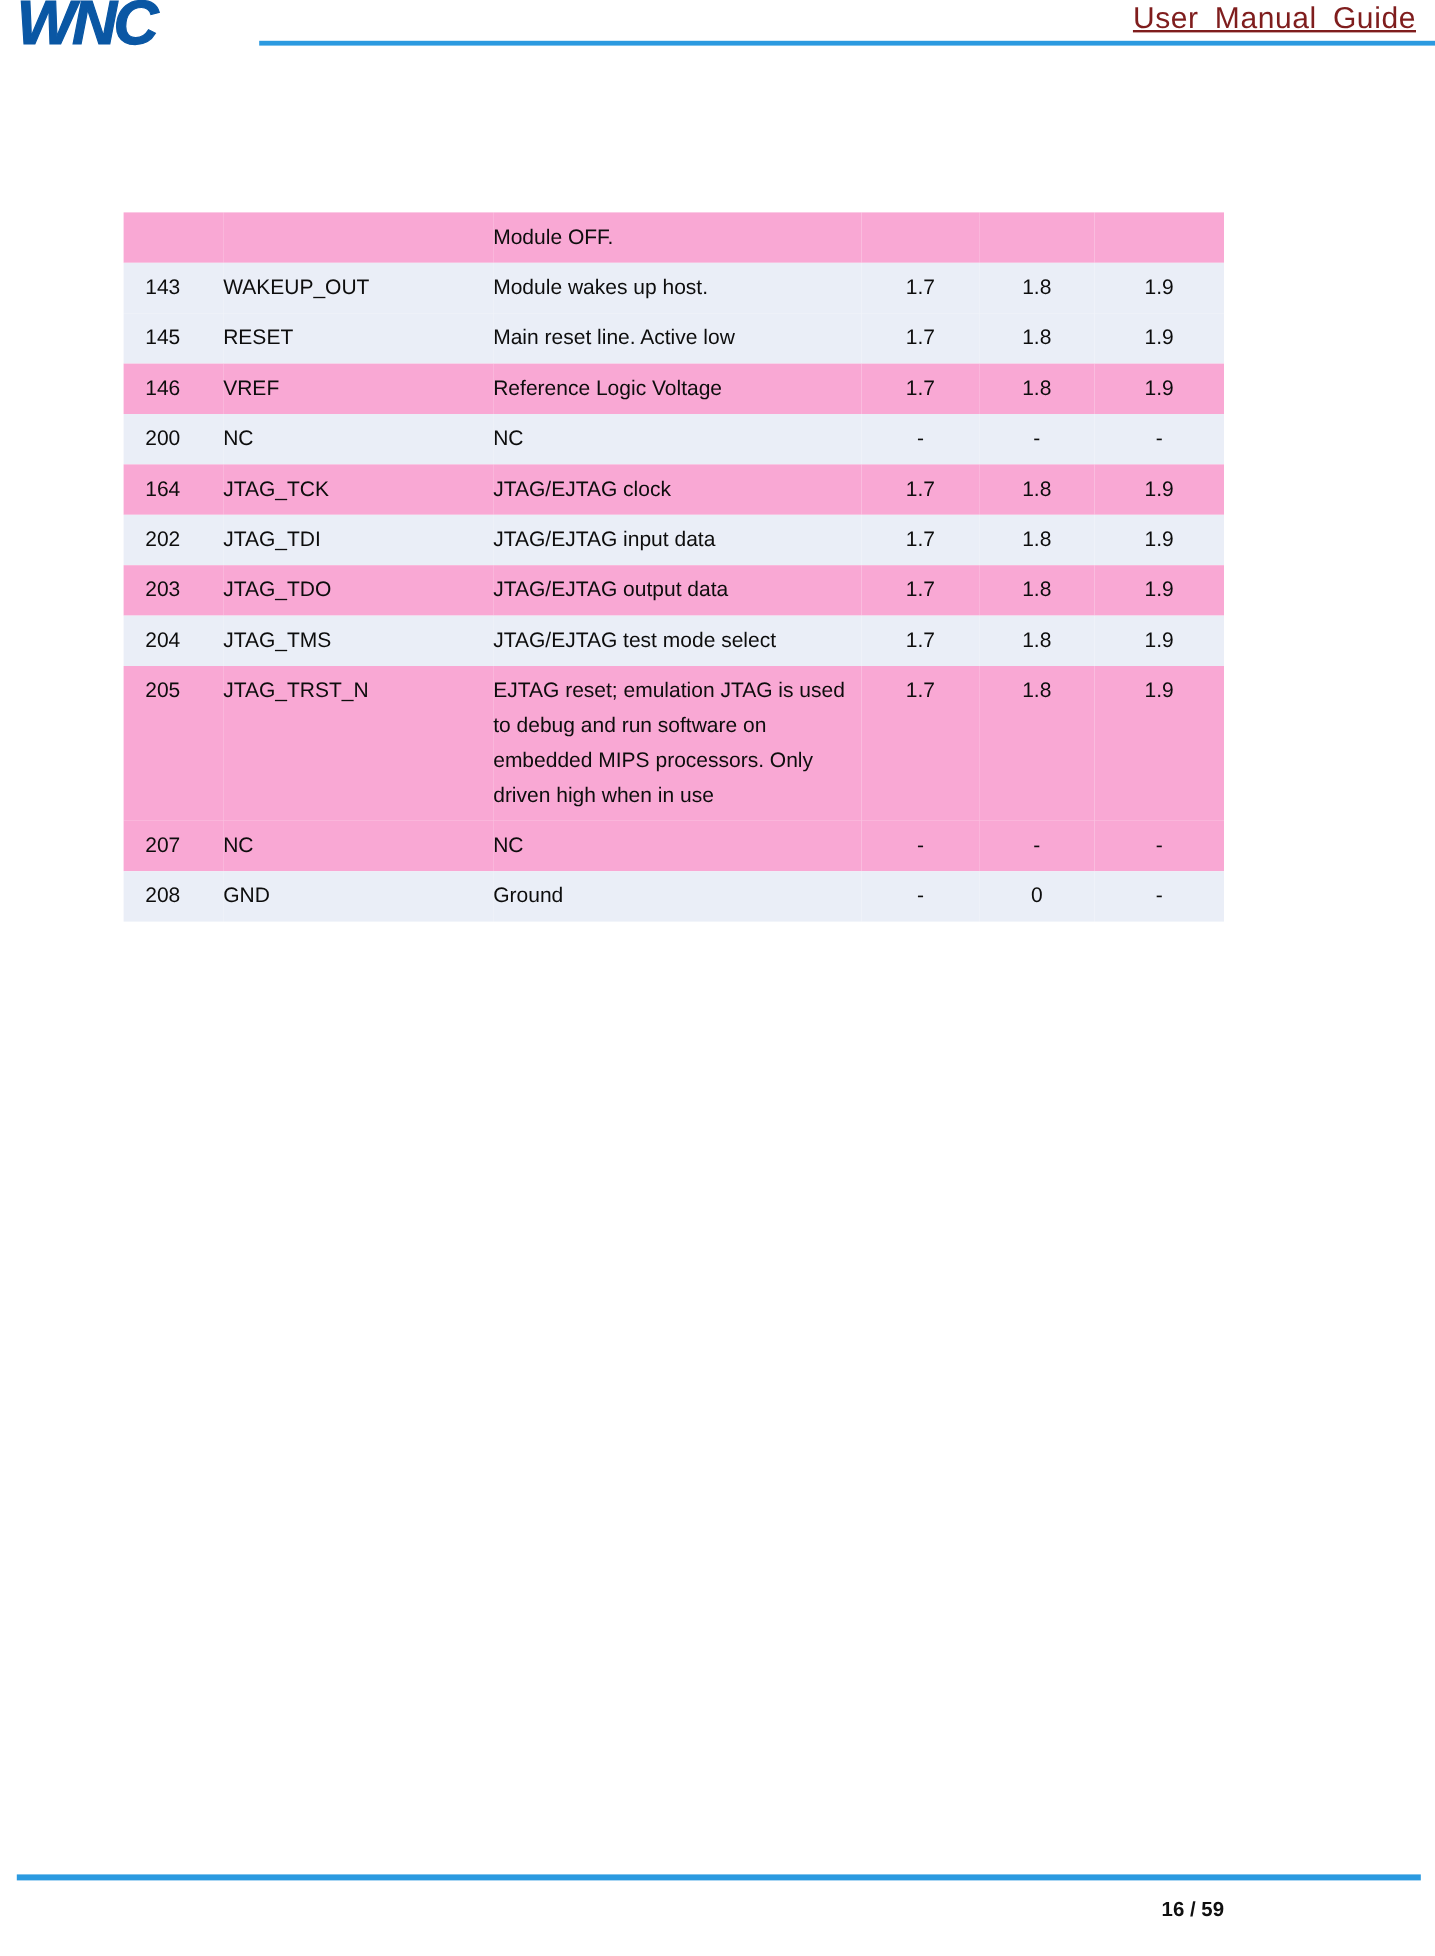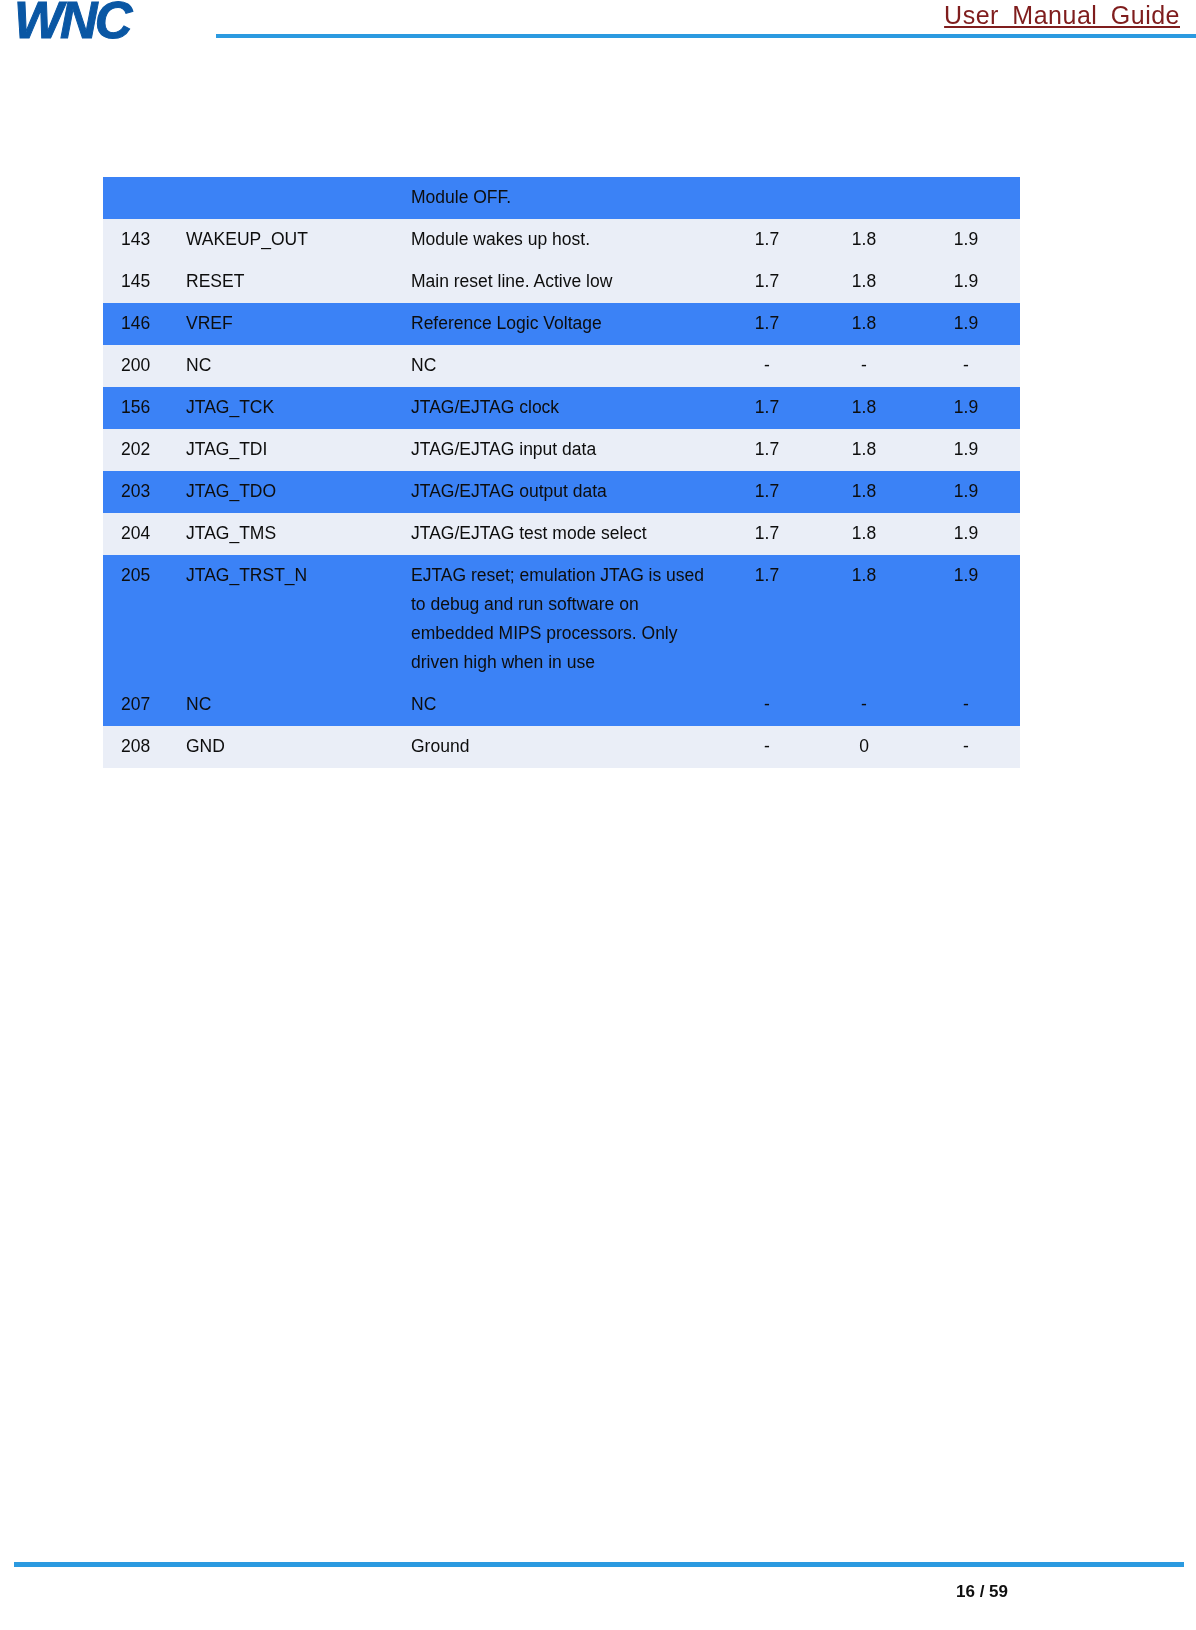--- a/index.html
+++ b/index.html
@@ -70,21 +70,21 @@
     table-layout: fixed;
     font-size: 17.5px;
   }
   table.pin-table td {
     padding: 6px 0 7px 0;
     vertical-align: top;
     line-height: 29px;
     border: none;
   }
   .row-light { background: #eaeef7; }
-  .row-dark  { background: #3b82f6; }
+  .row-dark  { background: #f9a8d4; }
 
   .col-pin   { width: 65px;  padding-left: 18px !important; font-weight: normal; }
   .col-name  { width: 225px; }
   .col-desc  { width: 307px; }
   .col-min   { width: 98px;  text-align: center; }
   .col-typ   { width: 96px;  text-align: center; }
   .col-max   { width: 108px; text-align: center; }
 
   .desc-multi { line-height: 38px; }
 
@@ -116,21 +116,21 @@
     display: inline-block;
     margin-right: 22px;
   }
   .cls-box {
     display: inline-block;
     font-size: 17px;
     margin-right: 3px;
   }
   .footer-page {
     position: absolute;
-    right: 188px;
+    right: 176px;
     top: 22px;
     font-size: 17px;
     font-weight: bold;
     color: #101010;
     white-space: nowrap;
   }
 </style>
 </head>
 <body>
 
@@ -178,21 +178,21 @@
         </tr>
         <tr class="row-light">
           <td class="col-pin">200</td>
           <td class="col-name">NC</td>
           <td class="col-desc">NC</td>
           <td class="col-min">-</td>
           <td class="col-typ">-</td>
           <td class="col-max">-</td>
         </tr>
         <tr class="row-dark">
-          <td class="col-pin">156</td>
+          <td class="col-pin">164</td>
           <td class="col-name">JTAG_TCK</td>
           <td class="col-desc">JTAG/EJTAG clock</td>
           <td class="col-min">1.7</td>
           <td class="col-typ">1.8</td>
           <td class="col-max">1.9</td>
         </tr>
         <tr class="row-light">
           <td class="col-pin">202</td>
           <td class="col-name">JTAG_TDI</td>
           <td class="col-desc">JTAG/EJTAG input data</td>

